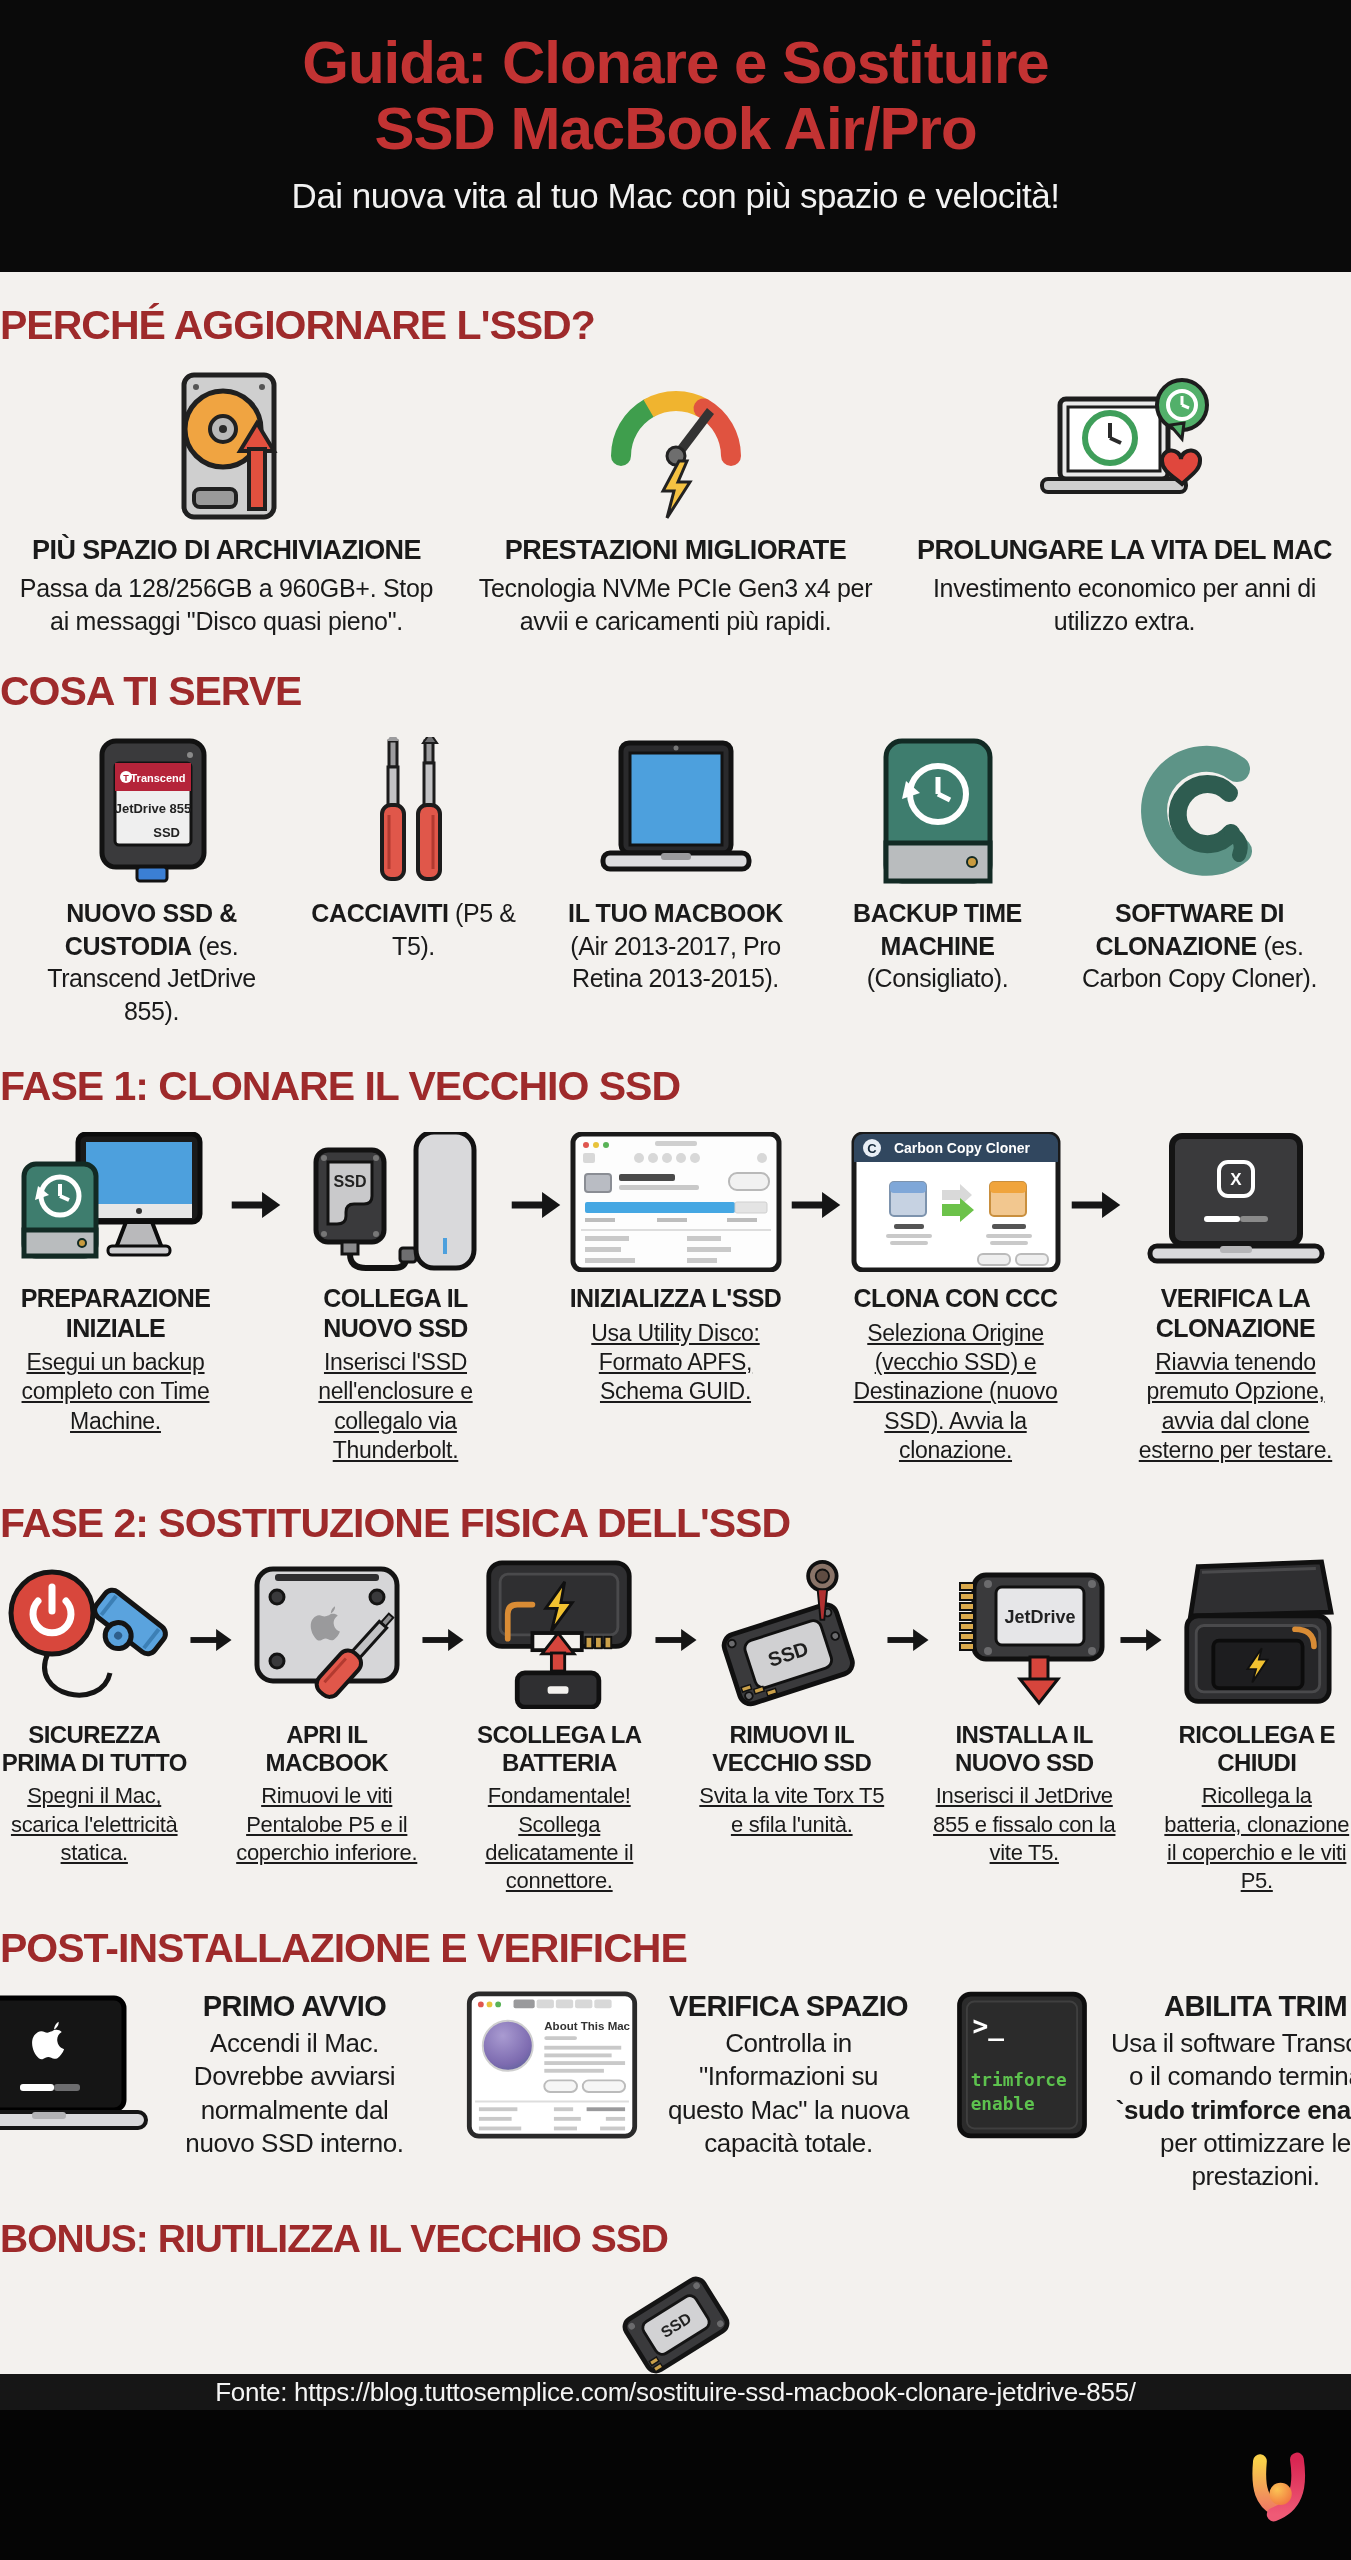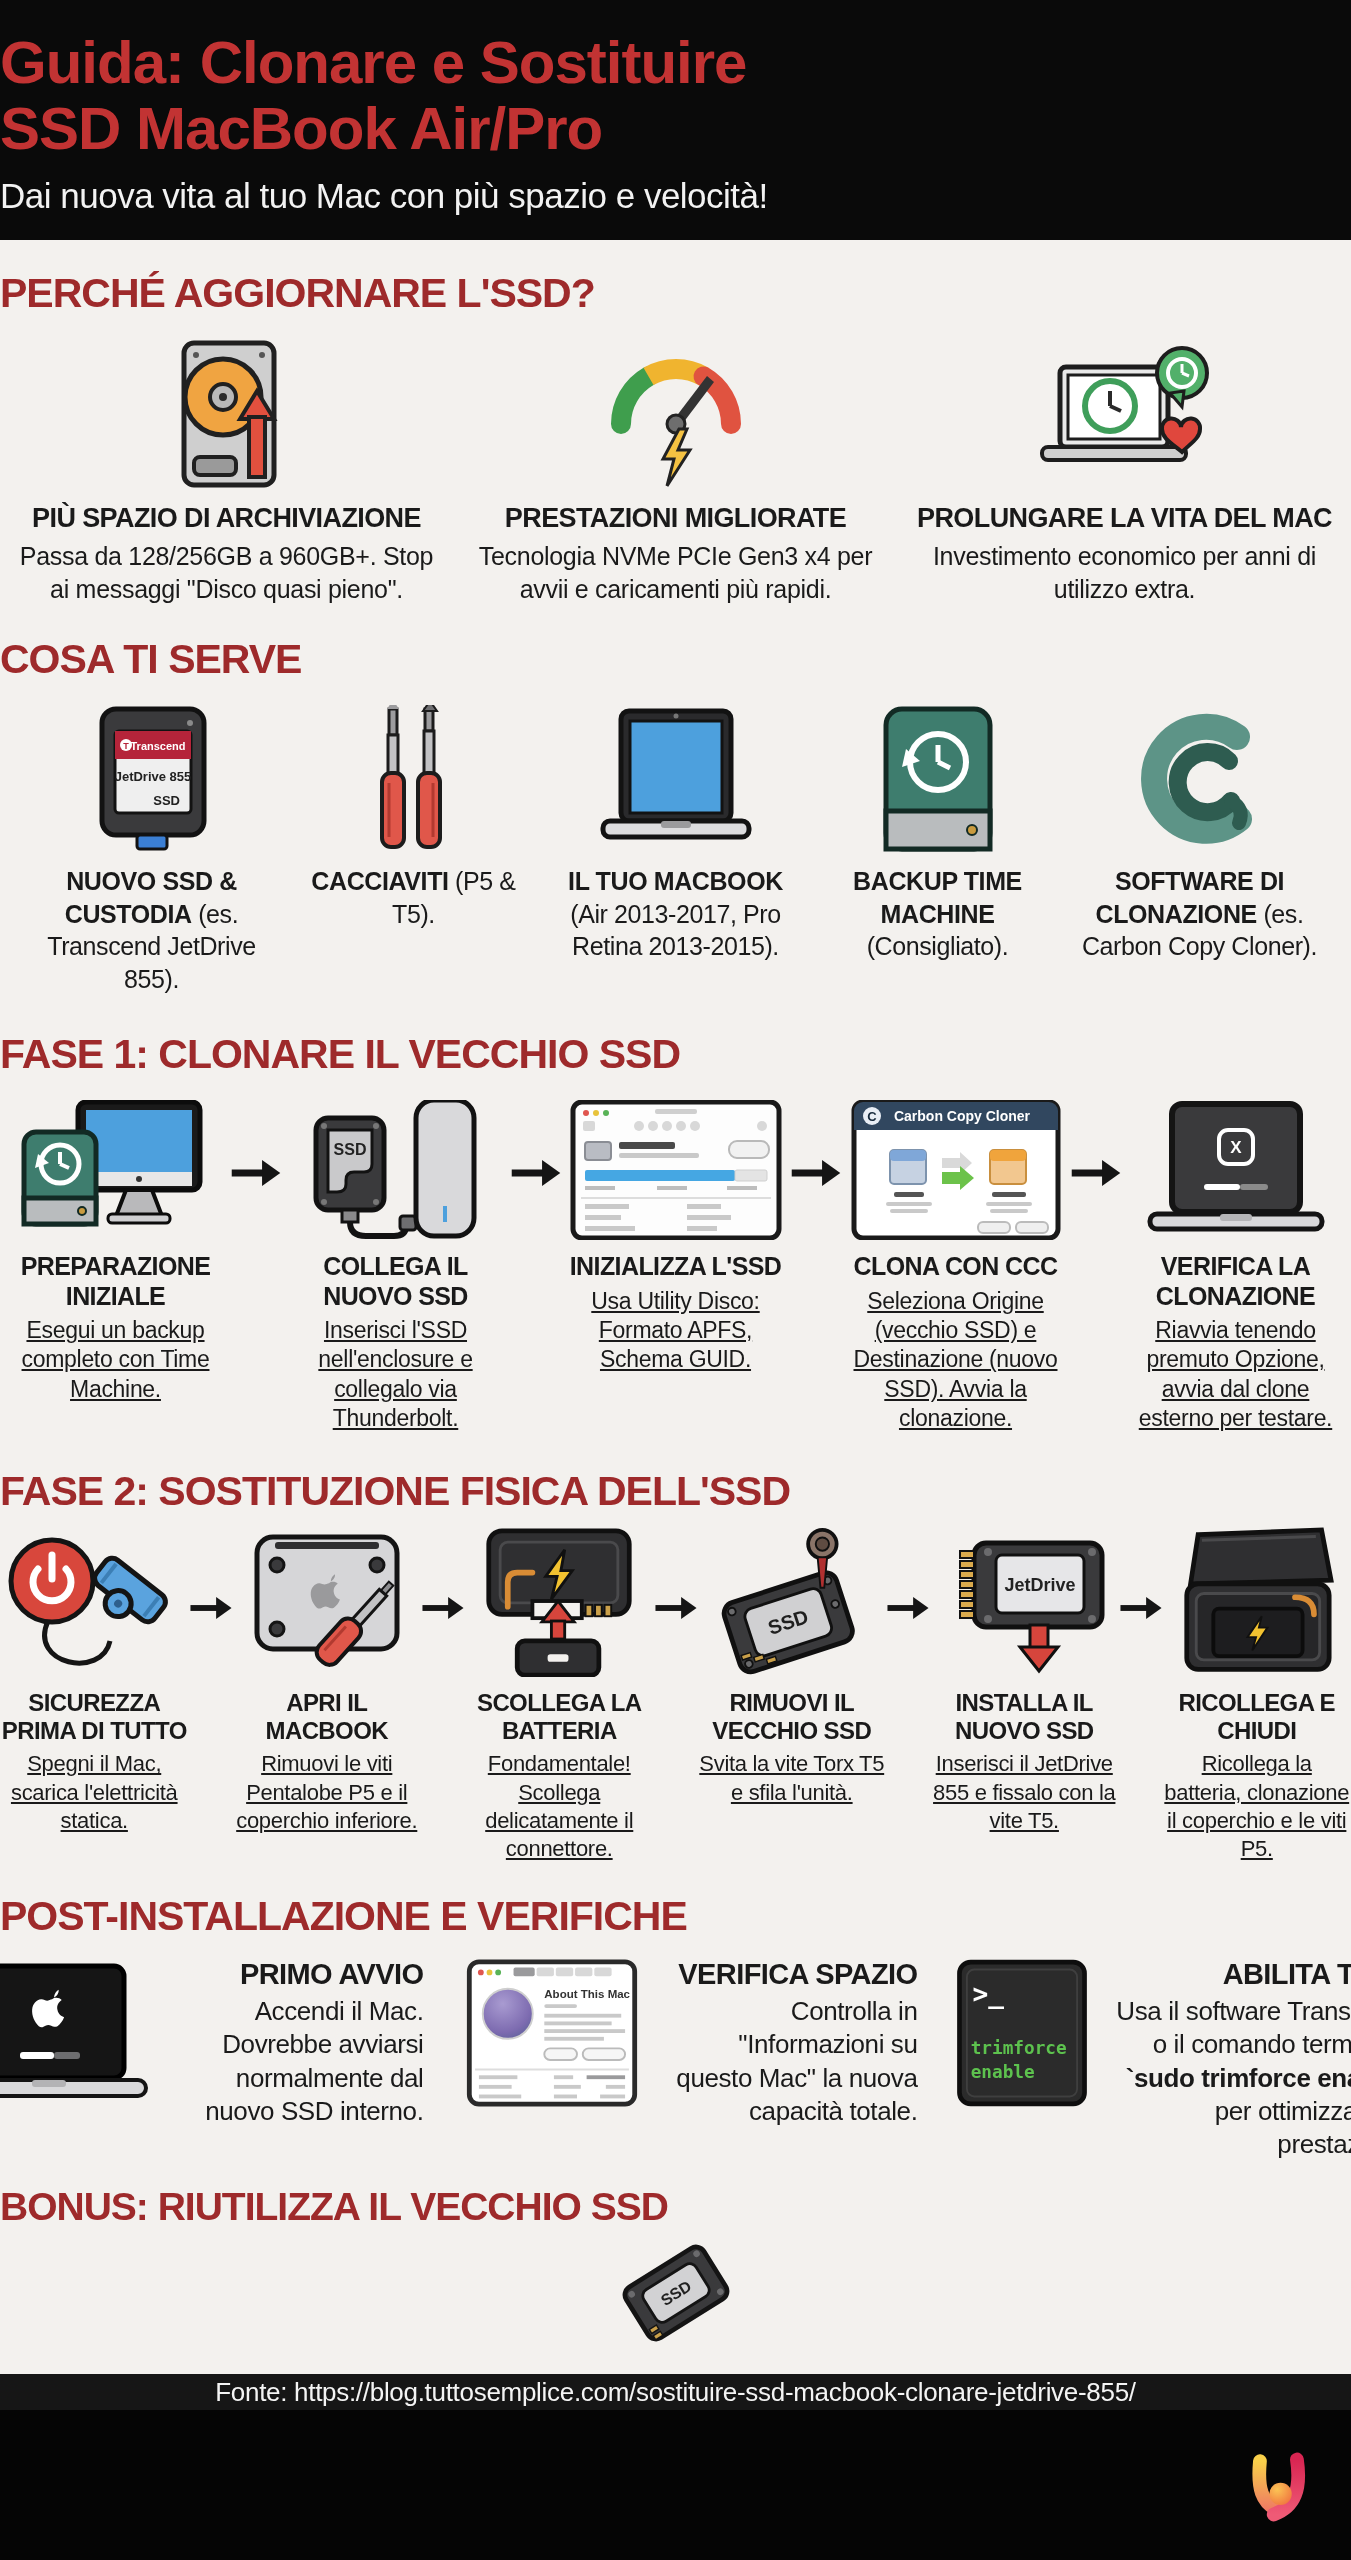--- a/index.html
+++ b/index.html
@@ -1,19 +1,19 @@
 <!DOCTYPE html>
 <html lang="it"><head>
 <meta charset="utf-8">
 <style>
   html,body{margin:0;padding:0;}
   .page{position:relative;width:1351px;height:2560px;background:#f3f1ee;overflow:hidden;
         font-family:"Liberation Sans",sans-serif;color:#1a1a1a;}
   
-  .header{background:#0a0a0a;height:240px;padding-top:2px;box-sizing:border-box;}
+  .header{background:#0a0a0a;height:272px;text-align:center;padding-top:2px;box-sizing:border-box;}
   .header h1{margin:28px 0 0 0;font-size:60px;line-height:1.1;font-weight:bold;
              color:#c23333;letter-spacing:-1px;}
   .header .sub{margin-top:14px;font-size:35px;color:#f2f2f2;letter-spacing:-0.5px;}
   
   .sec-h{font-size:41px;font-weight:bold;color:#9e2a2b;text-align:left;
          letter-spacing:-1px;margin:30px 0 0 0;}
   
   .row{display:flex;justify-content:center;align-items:flex-start;}
   .icon-box{display:flex;align-items:flex-end;justify-content:center;}
   
@@ -35,21 +35,21 @@
   .f1 .step{width:228px;}
   .f2 .step{width:196px;}
   .step-title{font-size:25px;font-weight:bold;letter-spacing:-0.6px;line-height:1.18;margin-top:12px;}
   .f2 .step-title{font-size:24px;}
   .step-desc{font-size:23px;line-height:1.28;margin-top:5px;letter-spacing:-0.3px;text-decoration:underline;}
   .f2 .step-desc{font-size:22px;}
   .arrow{flex:0 0 auto;margin-top:55px;}
   
   .post-row{margin-top:18px;gap:34px;}
   .post-item{display:flex;gap:14px;align-items:flex-start;}
-  .post-text{width:258px;text-align:right;}
+  .post-text{width:258px;text-align:center;}
   .post-title{font-size:29px;font-weight:bold;letter-spacing:-0.6px;}
   .post-desc{font-size:26px;line-height:1.28;margin-top:4px;letter-spacing:-0.4px;}
   
   .bonus-row{margin-top:8px;gap:26px;align-items:center;}
   .bonus-text{font-size:27px;line-height:1.5;letter-spacing:-0.3px;text-align:left;}
   
   .footer{position:absolute;left:0;bottom:0;width:100%;height:186px;background:#050505;}
   .source-bar{height:36px;background:#161616;display:flex;align-items:center;justify-content:center;}
   .source-bar span{color:#f4f4f4;font-size:26px;letter-spacing:-0.3px;}
   .u-logo{position:absolute;right:30px;bottom:20px;}

